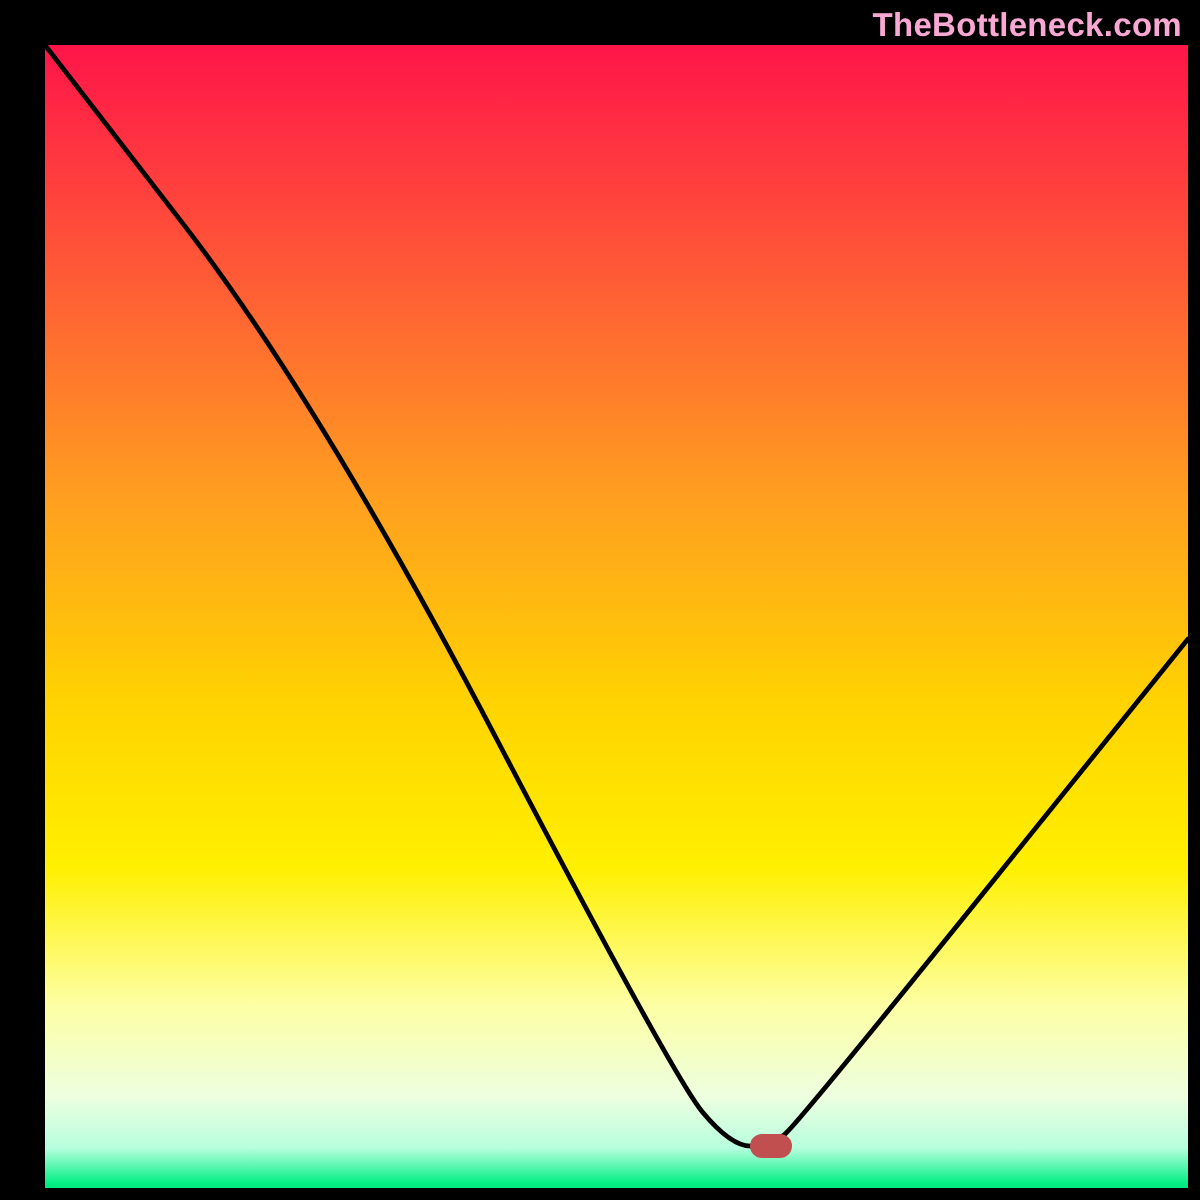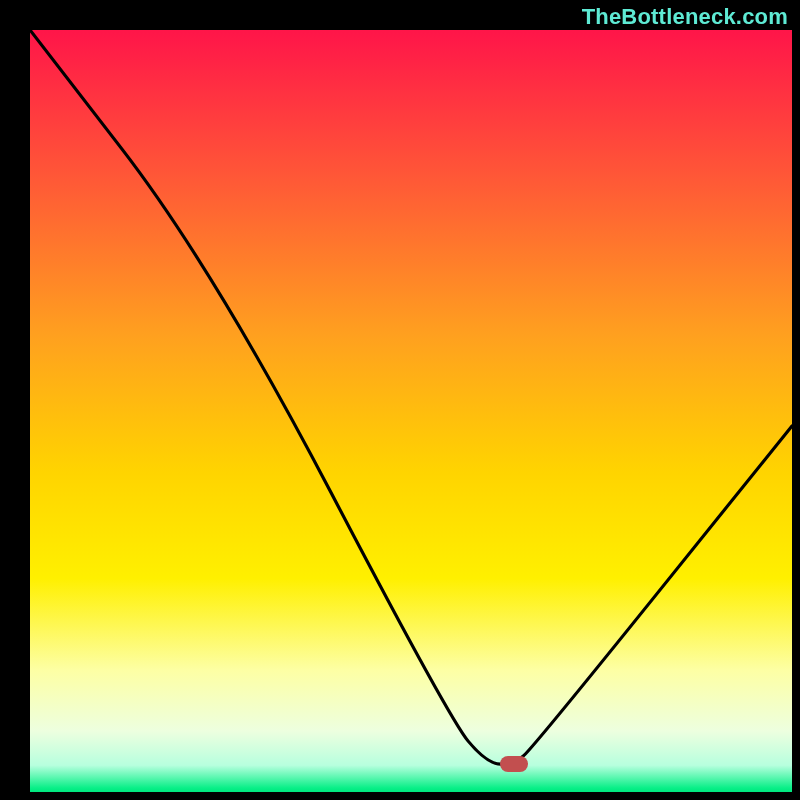--- a/index.html
+++ b/index.html
@@ -16,21 +16,21 @@
     height: 800px;
     background: #000;
   }
   .watermark {
     position: absolute;
     top: 4px;
     right: 12px;
     font-family: Arial, Helvetica, sans-serif;
     font-size: 22px;
     font-weight: 600;
-    color: #5eead4;
+    color: #f9a8d4;
     letter-spacing: 0.2px;
     z-index: 40;
   }
   .plot-outer {
     position: absolute;
     left: 30px;
     right: 8px;
     top: 30px;
     bottom: 30px;
   }

